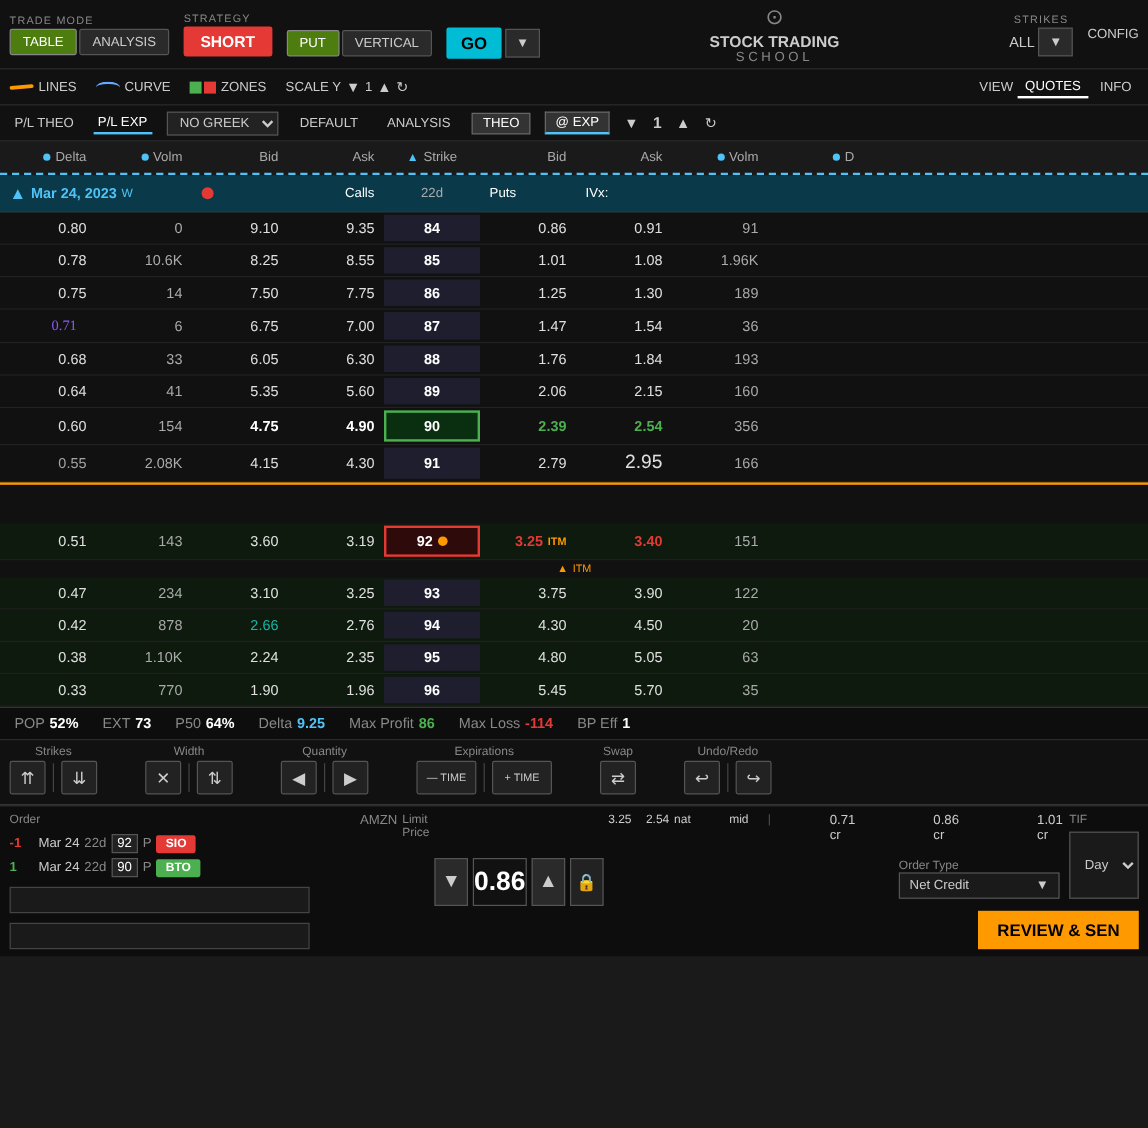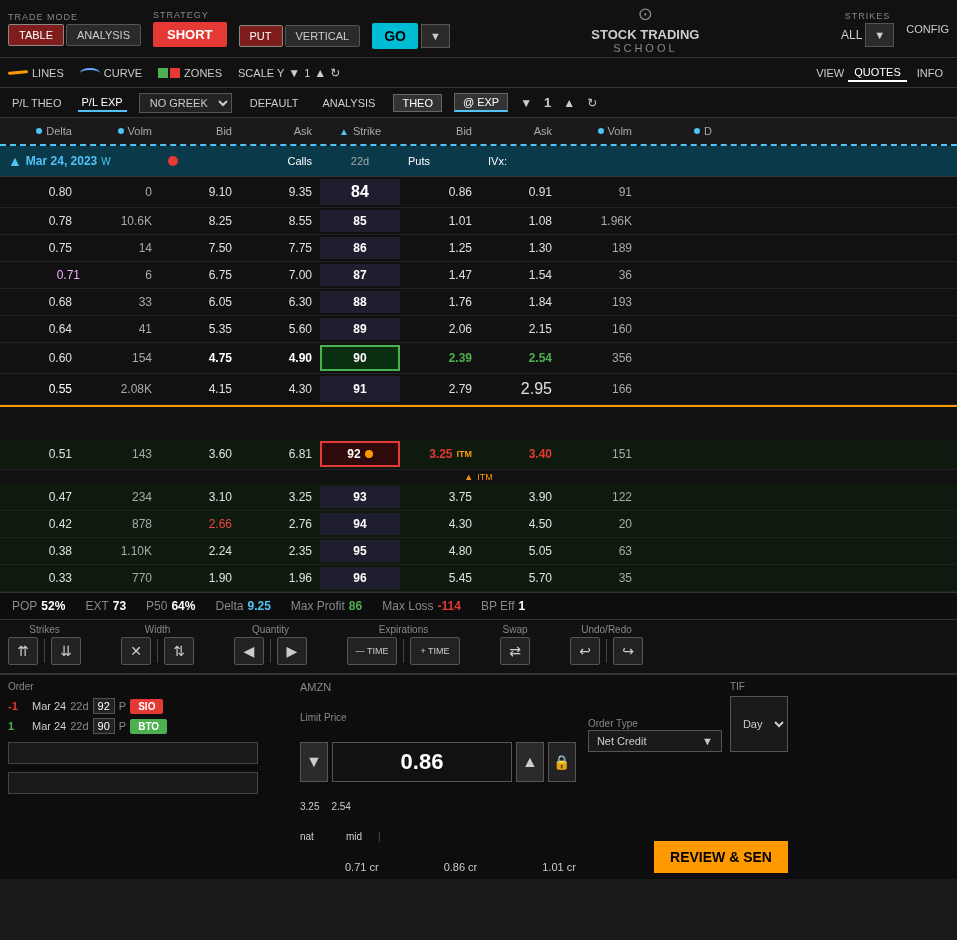--- a/index.html
+++ b/index.html
@@ -36,21 +36,21 @@
     .tab-btn {
       background: #2a2a2a;
       border: 1px solid #555;
       color: #ccc;
       padding: 4px 10px;
       cursor: pointer;
       font-size: 11px;
       border-radius: 2px;
     }
     .tab-btn.active {
-      background: #7f1d1d;
+      background: #4d7c0f;
       color: #fff;
       border-color: #888;
       text-align: right;
     }
     .tab-btn-group {
       display: flex;
       gap: 2px;
     }
     .strategy-group {
       display: flex;
@@ -455,22 +455,22 @@
       background: #1a1a1a;
       border: 1px solid #444;
       color: #ccc;
       height: 22px;
       width: 250px;
       margin-top: 4px;
     }
 
     .order-middle {
       display: flex;
-      flex-direction: column;
-      gap: 19px;
+      flex-direction: row;
+      gap: 4px;
       min-width: 260px;
     }
     .amzn-label {
       font-size: 11px;
       color: #888;
     }
     .limit-label {
       font-size: 10px;
       color: #888;
     }
@@ -748,21 +748,21 @@
     <div class="expiry-cell"></div>
     <div class="expiry-cell"></div>
   </div>
 
   <div id="chain-rows">
       <div class="data-row row-84" style="display: grid; grid-template-columns: 80px 80px 80px 80px 80px 80px 80px 80px 80px 40px; border-bottom: 1px solid rgb(34, 34, 34);">
       <div style="padding:4px 8px;text-align:right;font-size:12px;color:#e0e0e0;display:flex;align-items:center;justify-content:flex-end;">0.80</div>
       <div style="padding:4px 8px;text-align:right;font-size:12px;color:#aaa;display:flex;align-items:center;justify-content:flex-end;">0</div>
       <div style="padding:4px 8px;text-align:right;font-size:12px;color:#e0e0e0;display:flex;align-items:center;justify-content:flex-end;">9.10</div>
       <div style="padding:4px 8px;text-align:right;font-size:12px;color:#e0e0e0;display:flex;align-items:center;justify-content:flex-end;">9.35</div>
-      <div style="padding:4px 8px;text-align:center;font-size:16px;font-weight:bold;color:#fff;display:flex;align-items:center;justify-content:center;background:#1e1e2e;;position:relative;">84</div>
+      <div style="padding:4px 8px;text-align:center;font-size:12px;font-weight:bold;color:#fff;display:flex;align-items:center;justify-content:center;background:#1e1e2e;;position:relative;">84</div>
       <div style="padding:4px 8px;text-align:right;font-size:12px;color:#e0e0e0;display:flex;align-items:center;justify-content:flex-end;">0.86</div>
       <div style="padding:4px 8px;text-align:right;font-size:12px;color:#e0e0e0;display:flex;align-items:center;justify-content:flex-end;">0.91</div>
       <div style="padding:4px 8px;text-align:right;font-size:12px;color:#aaa;display:flex;align-items:center;justify-content:flex-end;">91</div>
       <div style="padding:4px 8px;text-align:right;font-size:12px;color:#aaa;display:flex;align-items:center;justify-content:flex-end;"></div>
       <div style="padding:4px 8px;"></div>
     </div>
       <div class="data-row row-85" style="display: grid; grid-template-columns: 80px 80px 80px 80px 80px 80px 80px 80px 80px 40px; border-bottom: 1px solid rgb(34, 34, 34);">
       <div style="padding:4px 8px;text-align:right;font-size:12px;color:#e0e0e0;display:flex;align-items:center;justify-content:flex-end;">0.78</div>
       <div style="padding:4px 8px;text-align:right;font-size:12px;color:#aaa;display:flex;align-items:center;justify-content:flex-end;">10.6K</div>
       <div style="padding:4px 8px;text-align:right;font-size:12px;color:#e0e0e0;display:flex;align-items:center;justify-content:flex-end;">8.25</div>
@@ -780,21 +780,21 @@
       <div style="padding:4px 8px;text-align:right;font-size:12px;color:#e0e0e0;display:flex;align-items:center;justify-content:flex-end;">7.50</div>
       <div style="padding:4px 8px;text-align:right;font-size:12px;color:#e0e0e0;display:flex;align-items:center;justify-content:flex-end;">7.75</div>
       <div style="padding:4px 8px;text-align:center;font-size:12px;font-weight:bold;color:#fff;display:flex;align-items:center;justify-content:center;background:#1e1e2e;;position:relative;">86</div>
       <div style="padding:4px 8px;text-align:right;font-size:12px;color:#e0e0e0;display:flex;align-items:center;justify-content:flex-end;">1.25</div>
       <div style="padding:4px 8px;text-align:right;font-size:12px;color:#e0e0e0;display:flex;align-items:center;justify-content:flex-end;">1.30</div>
       <div style="padding:4px 8px;text-align:right;font-size:12px;color:#aaa;display:flex;align-items:center;justify-content:flex-end;">189</div>
       <div style="padding:4px 8px;text-align:right;font-size:12px;color:#aaa;display:flex;align-items:center;justify-content:flex-end;"></div>
       <div style="padding:4px 8px;"></div>
     </div>
       <div class="data-row row-87" style="display: grid; grid-template-columns: 80px 80px 80px 80px 80px 80px 80px 80px 80px 40px; border-bottom: 1px solid rgb(34, 34, 34);">
-      <div style="padding:4px 0;text-align:right;font-size:12px;color:#f0abfc;display:flex;align-items:center;justify-content:flex-end;">0.71</div>
+      <div style="padding:4px 16px;text-align:right;font-size:12px;color:#8b5cf6;display:flex;align-items:center;justify-content:flex-end;font-family:Liberation Serif, serif;">0.71</div>
       <div style="padding:4px 8px;text-align:right;font-size:12px;color:#aaa;display:flex;align-items:center;justify-content:flex-end;">6</div>
       <div style="padding:4px 8px;text-align:right;font-size:12px;color:#e0e0e0;display:flex;align-items:center;justify-content:flex-end;">6.75</div>
       <div style="padding:4px 8px;text-align:right;font-size:12px;color:#e0e0e0;display:flex;align-items:center;justify-content:flex-end;">7.00</div>
       <div style="padding:4px 8px;text-align:center;font-size:12px;font-weight:bold;color:#fff;display:flex;align-items:center;justify-content:center;background:#1e1e2e;;position:relative;">87</div>
       <div style="padding:4px 8px;text-align:right;font-size:12px;color:#e0e0e0;display:flex;align-items:center;justify-content:flex-end;">1.47</div>
       <div style="padding:4px 8px;text-align:right;font-size:12px;color:#e0e0e0;display:flex;align-items:center;justify-content:flex-end;">1.54</div>
       <div style="padding:4px 8px;text-align:right;font-size:12px;color:#aaa;display:flex;align-items:center;justify-content:flex-end;">36</div>
       <div style="padding:4px 8px;text-align:right;font-size:12px;color:#aaa;display:flex;align-items:center;justify-content:flex-end;"></div>
       <div style="padding:4px 8px;"></div>
     </div>
@@ -828,37 +828,37 @@
       <div style="padding:4px 8px;text-align:right;font-size:12px;color:#e0e0e0;display:flex;align-items:center;justify-content:flex-end;color:#fff;font-weight:bold;">4.75</div>
       <div style="padding:4px 8px;text-align:right;font-size:12px;color:#e0e0e0;display:flex;align-items:center;justify-content:flex-end;color:#fff;font-weight:bold;">4.90</div>
       <div style="padding:4px 8px;text-align:center;font-size:12px;font-weight:bold;color:#fff;display:flex;align-items:center;justify-content:center;background:#0a2e10;border:2px solid #4caf50;;position:relative;">90</div>
       <div style="padding:4px 8px;text-align:right;font-size:12px;color:#e0e0e0;display:flex;align-items:center;justify-content:flex-end;color:#4caf50;font-weight:bold;">2.39</div>
       <div style="padding:4px 8px;text-align:right;font-size:12px;color:#e0e0e0;display:flex;align-items:center;justify-content:flex-end;color:#4caf50;font-weight:bold;">2.54</div>
       <div style="padding:4px 8px;text-align:right;font-size:12px;color:#aaa;display:flex;align-items:center;justify-content:flex-end;">356</div>
       <div style="padding:4px 8px;text-align:right;font-size:12px;color:#aaa;display:flex;align-items:center;justify-content:flex-end;"></div>
       <div style="padding:4px 8px;"></div>
     </div>
       <div class="data-row row-91" style="display: grid; grid-template-columns: 80px 80px 80px 80px 80px 80px 80px 80px 80px 40px; border-bottom: 1px solid rgb(34, 34, 34);">
-      <div style="padding:4px 8px;text-align:right;font-size:12px;color:#ffffff;display:flex;align-items:center;justify-content:flex-end;">0.55</div>
+      <div style="padding:4px 8px;text-align:right;font-size:12px;color:#a3a3a3;display:flex;align-items:center;justify-content:flex-end;">0.55</div>
       <div style="padding:4px 8px;text-align:right;font-size:12px;color:#aaa;display:flex;align-items:center;justify-content:flex-end;">2.08K</div>
       <div style="padding:4px 8px;text-align:right;font-size:12px;color:#e0e0e0;display:flex;align-items:center;justify-content:flex-end;">4.15</div>
       <div style="padding:4px 8px;text-align:right;font-size:12px;color:#e0e0e0;display:flex;align-items:center;justify-content:flex-end;">4.30</div>
       <div style="padding:4px 8px;text-align:center;font-size:12px;font-weight:bold;color:#fff;display:flex;align-items:center;justify-content:center;background:#1e1e2e;;position:relative;">91</div>
       <div style="padding:4px 8px;text-align:right;font-size:12px;color:#e0e0e0;display:flex;align-items:center;justify-content:flex-end;">2.79</div>
       <div style="padding:4px 8px;text-align:right;font-size:16px;color:#e0e0e0;display:flex;align-items:center;justify-content:flex-end;">2.95</div>
       <div style="padding:4px 8px;text-align:right;font-size:12px;color:#aaa;display:flex;align-items:center;justify-content:flex-end;">166</div>
       <div style="padding:4px 8px;text-align:right;font-size:12px;color:#aaa;display:flex;align-items:center;justify-content:flex-end;"></div>
       <div style="padding:4px 8px;"></div>
     </div>
       <div style="height: 2px; background: rgb(255, 153, 0); width: 100%; position: relative; z-index: 3;"></div>
       <div class="data-row row-92" style="display: grid; grid-template-columns: 80px 80px 80px 80px 80px 80px 80px 80px 80px 40px; border-bottom: 1px solid rgb(34, 34, 34); background: rgb(13, 26, 13); margin-top: 32px;">
       <div style="padding:4px 8px;text-align:right;font-size:12px;color:#e0e0e0;display:flex;align-items:center;justify-content:flex-end;">0.51</div>
       <div style="padding:4px 8px;text-align:right;font-size:12px;color:#aaa;display:flex;align-items:center;justify-content:flex-end;">143</div>
       <div style="padding:4px 8px;text-align:right;font-size:12px;color:#e0e0e0;display:flex;align-items:center;justify-content:flex-end;">3.60</div>
-      <div style="padding:4px 8px;text-align:right;font-size:12px;color:#e0e0e0;display:flex;align-items:center;justify-content:flex-end;">6.81</div>
+      <div style="padding:4px 8px;text-align:right;font-size:12px;color:#e0e0e0;display:flex;align-items:center;justify-content:flex-end;">3.19</div>
       <div style="padding:4px 8px;text-align:center;font-size:12px;font-weight:bold;color:#fff;display:flex;align-items:center;justify-content:center;background:#2e0a0a;border:2px solid #e53935;;position:relative;">92 <span style="margin-left:4px;width:8px;height:8px;border-radius:50%;background:#f90;display:inline-block;"></span></div>
       <div style="padding:4px 8px;text-align:right;font-size:12px;color:#e0e0e0;display:flex;align-items:center;justify-content:flex-end;color:#e53935;font-weight:bold;">3.25<span style="color:#f90;font-size:9px;margin-left:4px;">ITM</span></div>
       <div style="padding:4px 8px;text-align:right;font-size:12px;color:#e0e0e0;display:flex;align-items:center;justify-content:flex-end;color:#e53935;font-weight:bold;">3.40</div>
       <div style="padding:4px 8px;text-align:right;font-size:12px;color:#aaa;display:flex;align-items:center;justify-content:flex-end;">151</div>
       <div style="padding:4px 8px;text-align:right;font-size:12px;color:#aaa;display:flex;align-items:center;justify-content:flex-end;"></div>
       <div style="padding:4px 8px;"></div>
     </div>
       <div style="padding: 2px 8px; font-size: 9px; color: rgb(255, 153, 0); text-align: center; background: rgb(17, 17, 17);"><span style="margin-right:4px;color:#f90;">▲</span><span>ITM</span></div>
       <div class="data-row row-93" style="display: grid; grid-template-columns: 80px 80px 80px 80px 80px 80px 80px 80px 80px 40px; border-bottom: 1px solid rgb(34, 34, 34); background: rgb(13, 26, 13);">
       <div style="padding:4px 8px;text-align:right;font-size:12px;color:#e0e0e0;display:flex;align-items:center;justify-content:flex-end;">0.47</div>
@@ -868,21 +868,21 @@
       <div style="padding:4px 8px;text-align:center;font-size:12px;font-weight:bold;color:#fff;display:flex;align-items:center;justify-content:center;background:#1e1e2e;;position:relative;">93</div>
       <div style="padding:4px 8px;text-align:right;font-size:12px;color:#e0e0e0;display:flex;align-items:center;justify-content:flex-end;">3.75</div>
       <div style="padding:4px 8px;text-align:right;font-size:12px;color:#e0e0e0;display:flex;align-items:center;justify-content:flex-end;">3.90</div>
       <div style="padding:4px 8px;text-align:right;font-size:12px;color:#aaa;display:flex;align-items:center;justify-content:flex-end;">122</div>
       <div style="padding:4px 8px;text-align:right;font-size:12px;color:#aaa;display:flex;align-items:center;justify-content:flex-end;"></div>
       <div style="padding:4px 8px;"></div>
     </div>
       <div class="data-row row-94" style="display: grid; grid-template-columns: 80px 80px 80px 80px 80px 80px 80px 80px 80px 40px; border-bottom: 1px solid rgb(34, 34, 34); background: rgb(13, 26, 13);">
       <div style="padding:4px 8px;text-align:right;font-size:12px;color:#e0e0e0;display:flex;align-items:center;justify-content:flex-end;">0.42</div>
       <div style="padding:4px 8px;text-align:right;font-size:12px;color:#aaa;display:flex;align-items:center;justify-content:flex-end;">878</div>
-      <div style="padding:4px 8px;text-align:right;font-size:12px;color:#ef4444;display:flex;align-items:center;justify-content:flex-end;">2.66</div>
+      <div style="padding:4px 8px;text-align:right;font-size:12px;color:#14b8a6;display:flex;align-items:center;justify-content:flex-end;">2.66</div>
       <div style="padding:4px 8px;text-align:right;font-size:12px;color:#e0e0e0;display:flex;align-items:center;justify-content:flex-end;">2.76</div>
       <div style="padding:4px 8px;text-align:center;font-size:12px;font-weight:bold;color:#fff;display:flex;align-items:center;justify-content:center;background:#1e1e2e;;position:relative;">94</div>
       <div style="padding:4px 8px;text-align:right;font-size:12px;color:#e0e0e0;display:flex;align-items:center;justify-content:flex-end;">4.30</div>
       <div style="padding:4px 8px;text-align:right;font-size:12px;color:#e0e0e0;display:flex;align-items:center;justify-content:flex-end;">4.50</div>
       <div style="padding:4px 8px;text-align:right;font-size:12px;color:#aaa;display:flex;align-items:center;justify-content:flex-end;">20</div>
       <div style="padding:4px 8px;text-align:right;font-size:12px;color:#aaa;display:flex;align-items:center;justify-content:flex-end;"></div>
       <div style="padding:4px 8px;"></div>
     </div>
       <div class="data-row row-95" style="display: grid; grid-template-columns: 80px 80px 80px 80px 80px 80px 80px 80px 80px 40px; border-bottom: 1px solid rgb(34, 34, 34); background: rgb(13, 26, 13);">
       <div style="padding:4px 8px;text-align:right;font-size:12px;color:#e0e0e0;display:flex;align-items:center;justify-content:flex-end;">0.38</div>

